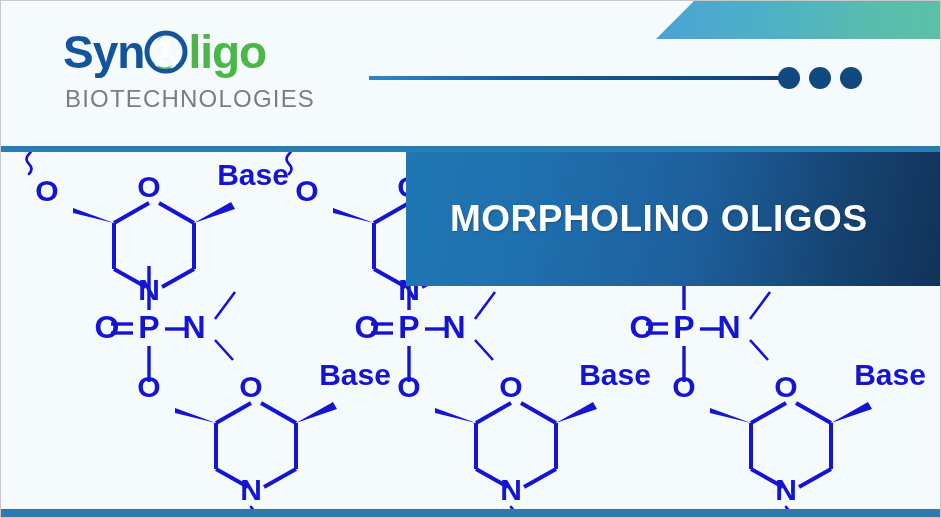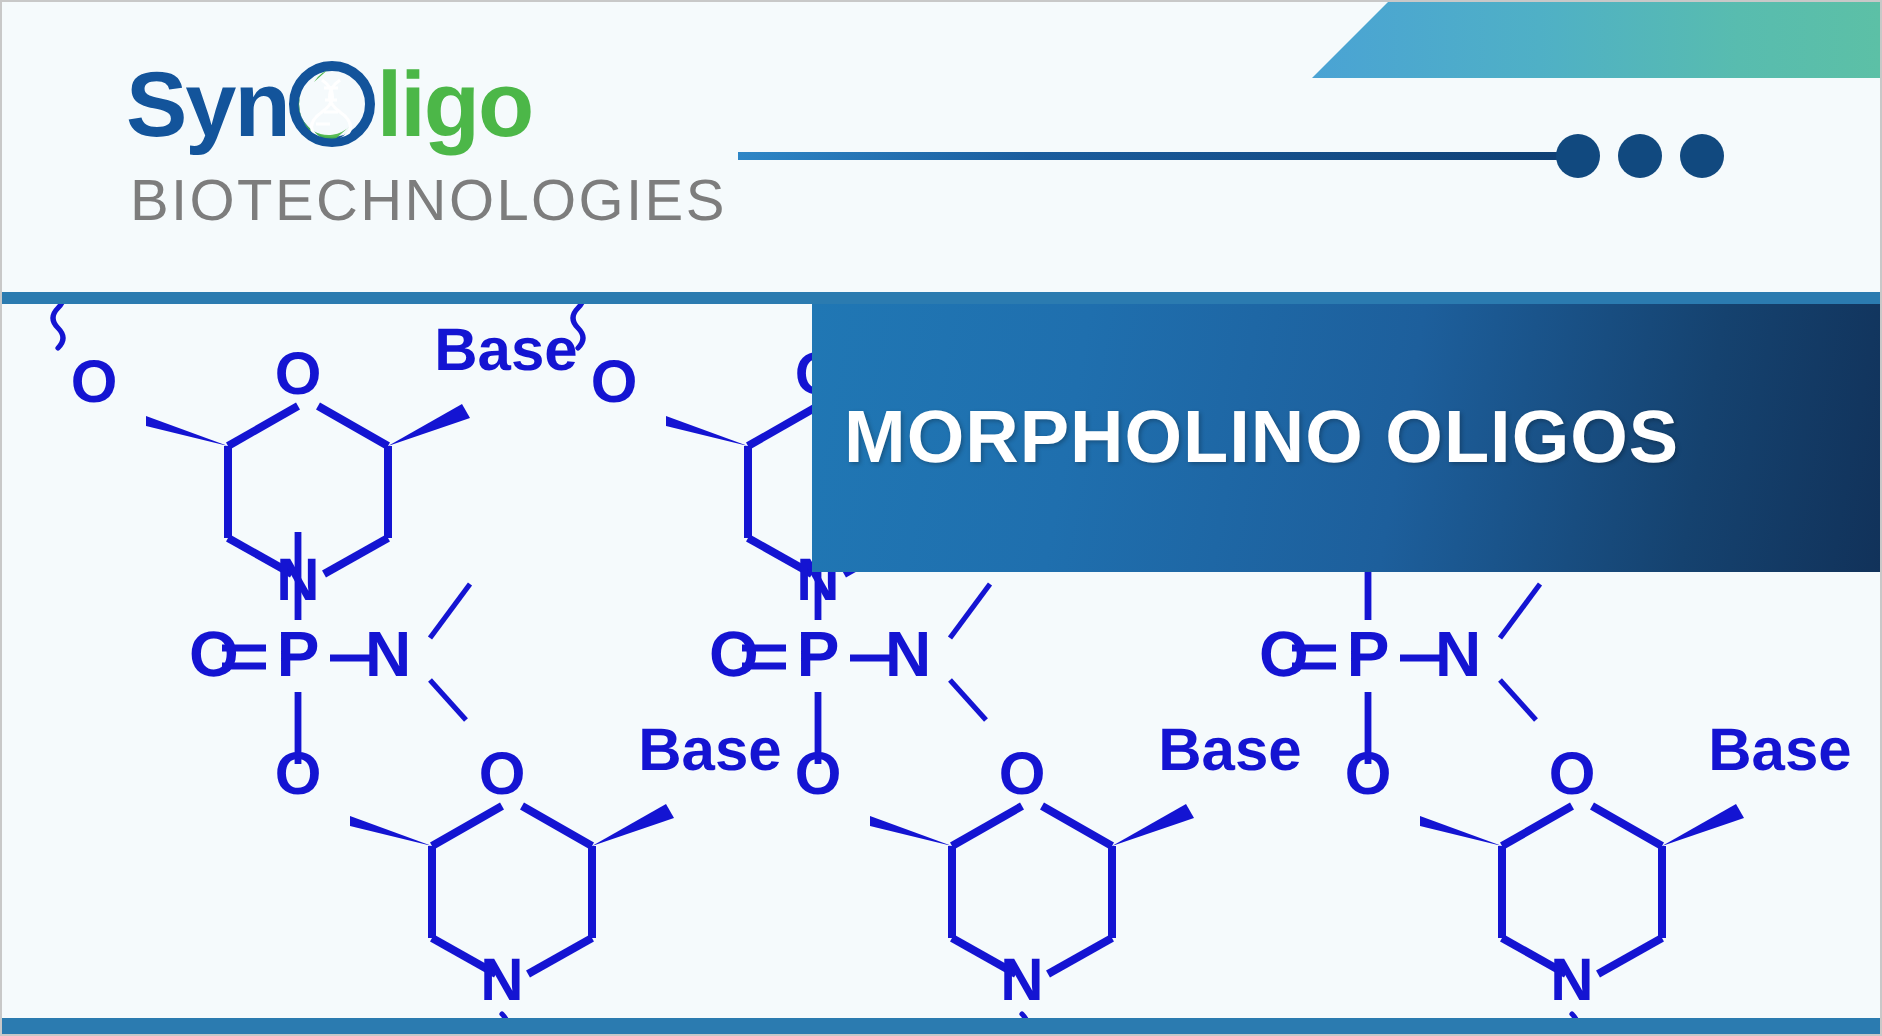--- a/index.html
+++ b/index.html
@@ -57,21 +57,21 @@
   #logo-mark {
     display: inline-block;
     position: relative;
     width: 46px; height: 46px;
     vertical-align: -7px;
     margin: 0 -1px;
   }
   #logo-tagline {
     position: absolute;
     left: 2px; top: 62px;
-    font-size: 29px;
+    font-size: 24px;
     letter-spacing: 1.2px;
     color: #7d7d7d;
     font-weight: normal;
     white-space: nowrap;
   }
 
   
   #header-rule {
     position: absolute;
     left: 368px; top: 75px;
@@ -120,21 +120,21 @@
     width: 534px; height: 134px;
     background: linear-gradient(100deg, #2077b4 0%, #1f6fae 25%, #1d5f9c 55%, #15426f 82%, #11325a 100%);
     display: flex;
     align-items: center;
   }
   #title-banner-text {
     color: #ffffff;
     font-size: 37px;
     font-weight: bold;
     letter-spacing: 0.5px;
-    margin-left: 16px;
+    margin-left: 44px;
     white-space: nowrap;
     text-shadow: 1px 1px 2px rgba(0,0,0,0.25);
   }
 </style>
 </head>
 <body>
 
 <div id="page">
 
   <div id="header">

